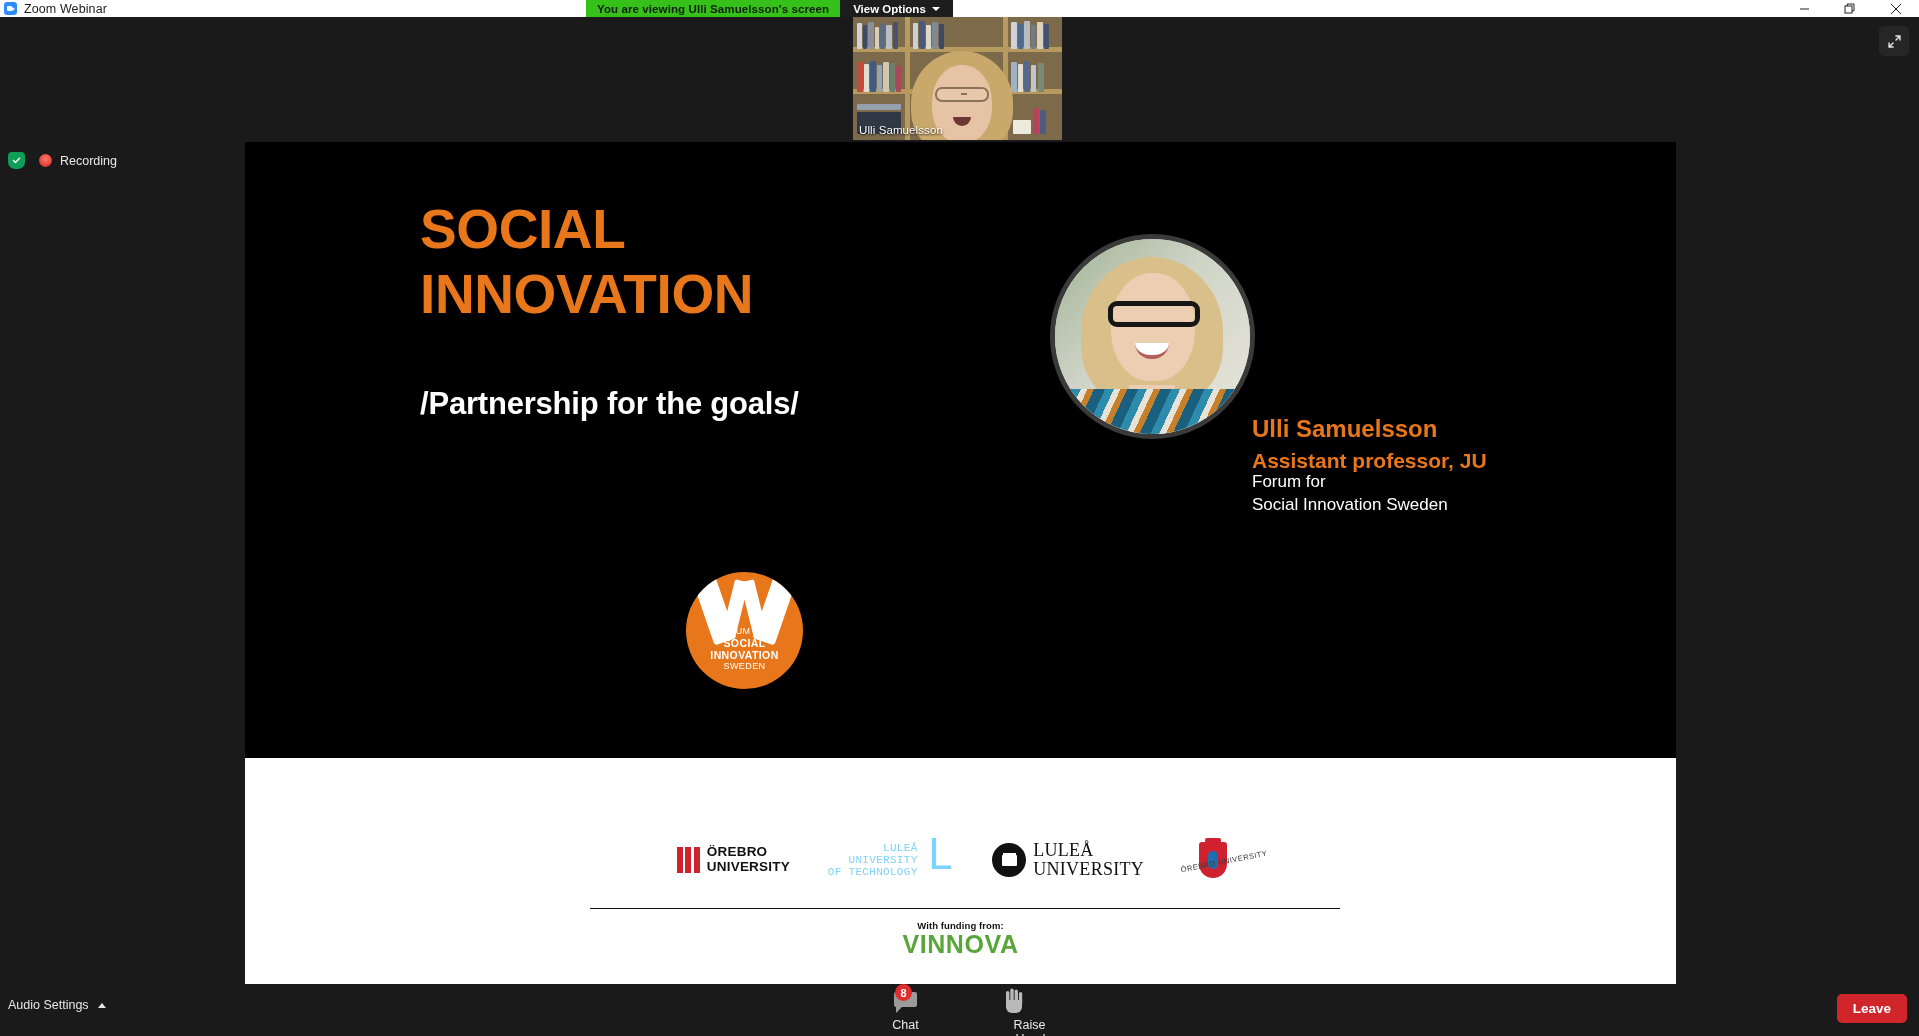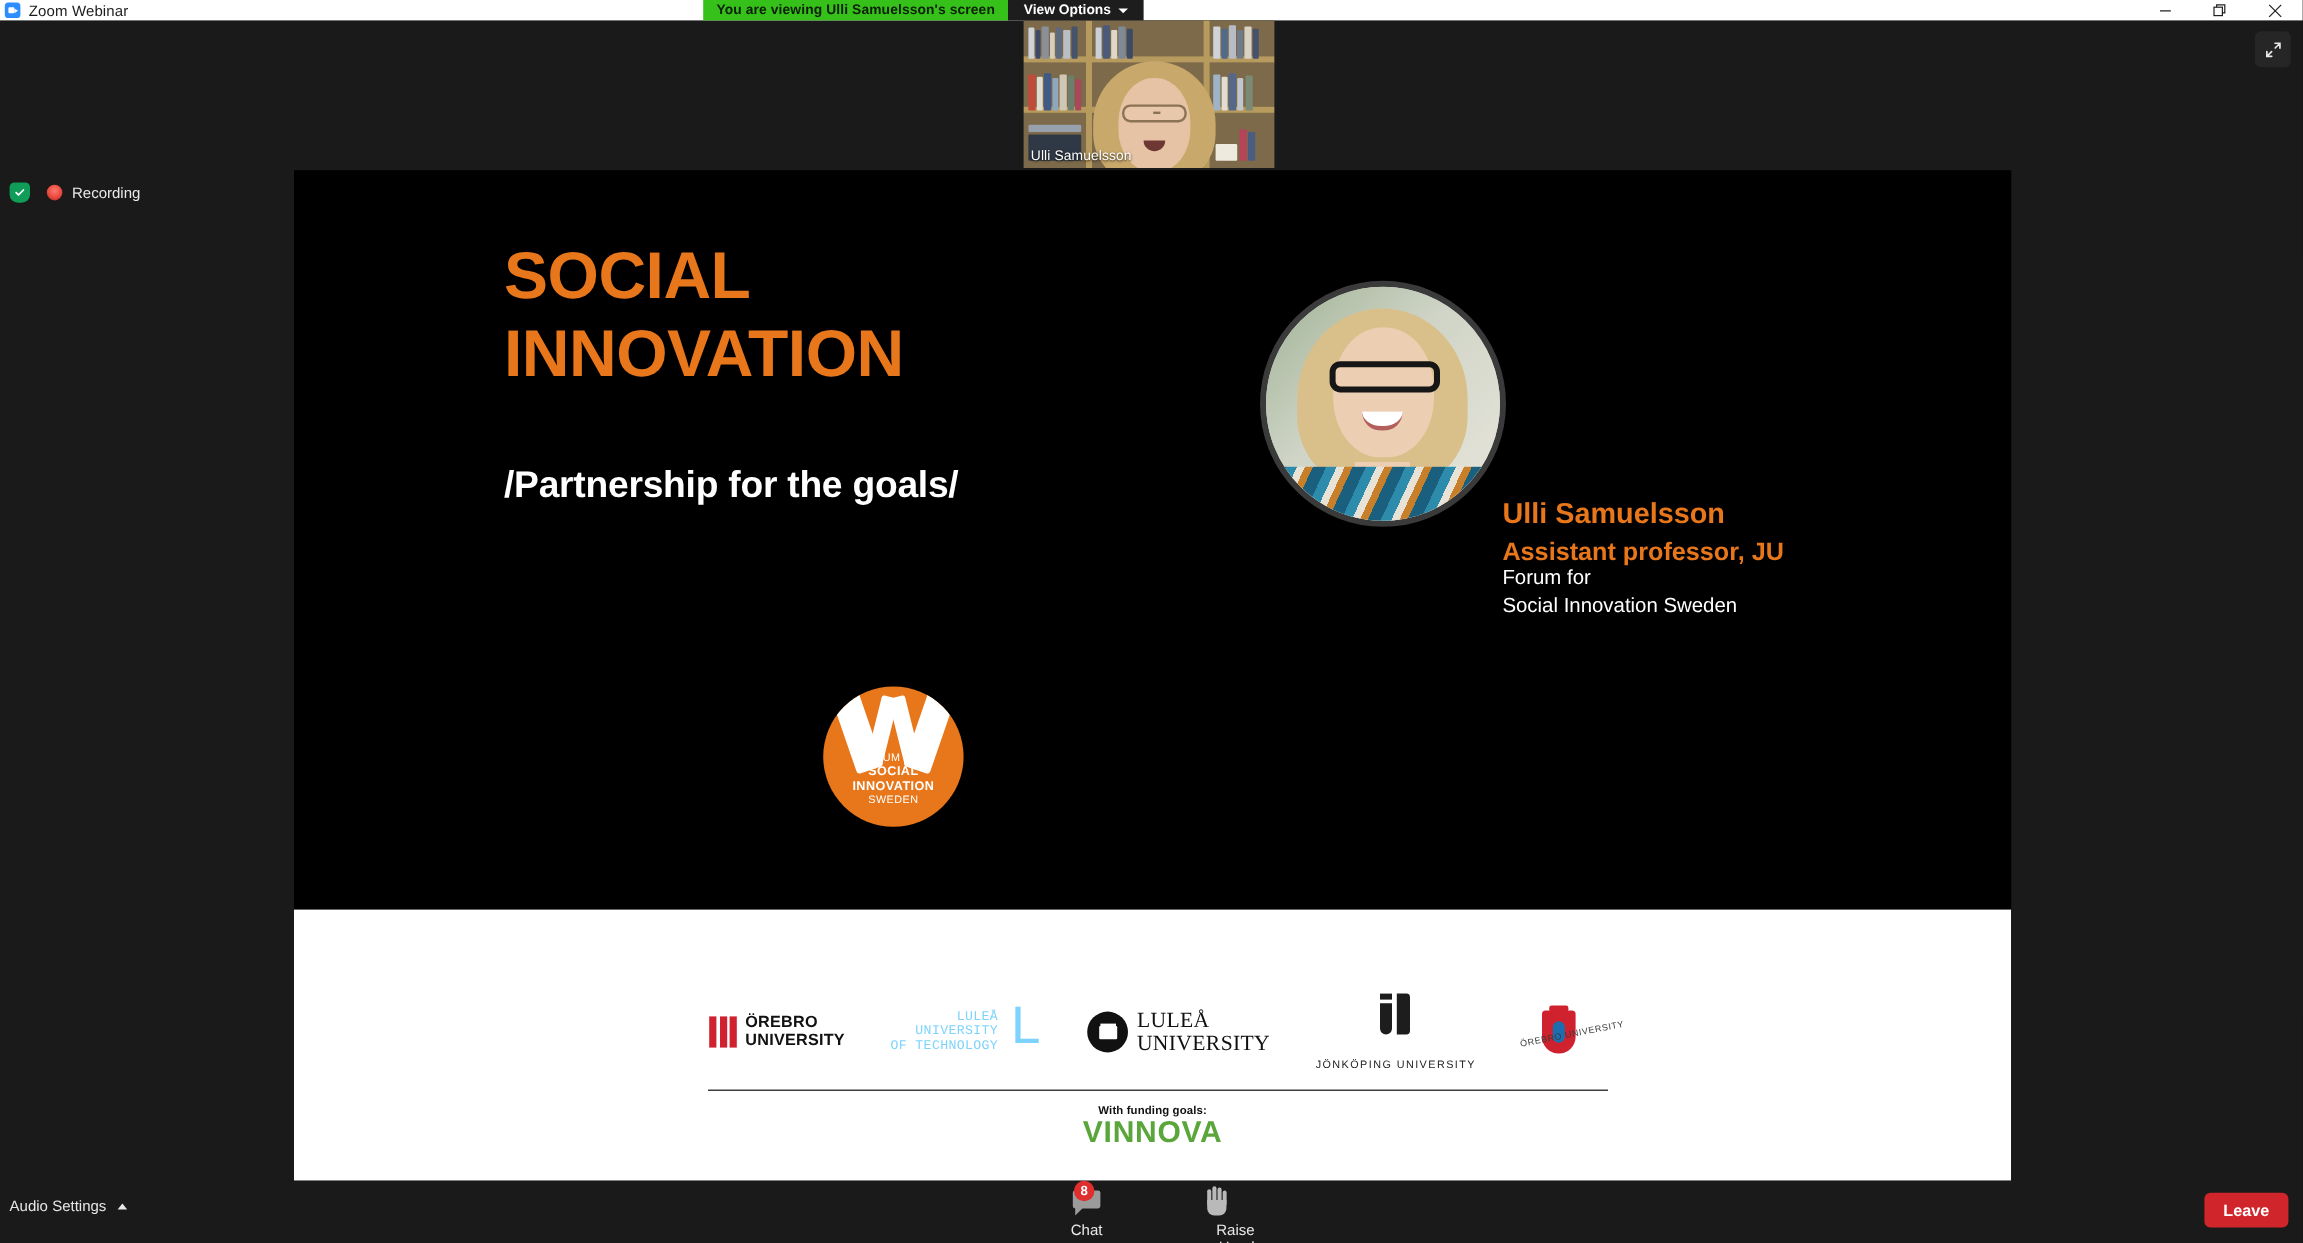--- a/index.html
+++ b/index.html
@@ -411,42 +411,34 @@
       <div class="uni">
         <span class="seal">
             <i></i>
           </span>
         <span class="umea-txt">
           <div>LULEÅ</div>
           <div>UNIVERSITY</div>
         </span>
       </div>
 
-      <div class="uni jon">
-        <span class="jon-mark">
-          <i class="jb" style="left:0;top:8px;width:10px;height:26px;border-radius:0 0 5px 5px;"></i>
-          <i class="jb" style="left:14px;top:0;width:11px;height:34px;border-radius:0 3px 3px 0;"></i>
-          <i class="jb" style="left:0;top:0;width:10px;height:5px;"></i>
-        </span>
-        <span class="jon-txt">JÖNKÖPING UNIVERSITY</span>
-      </div>
 
       <div class="uni orebro">
         <span class="shield-red">
             <i></i>
           </span>
         <span class="orebro-arc">ÖREBRO UNIVERSITY</span>
       </div>
 
     </div>
 
     <div class="rule"></div>
 
     <div class="vinnova">
-      <div class="vin-lead">With funding goals:</div>
+      <div class="vin-lead">With funding from:</div>
       <div class="vin-word">VINNOVA</div>
     </div>
   </div>
 
   <div class="toolbar">
     <div class="audio-settings">
       <span>Audio Settings</span>
       <span class="chev-u"></span>
     </div>
 

